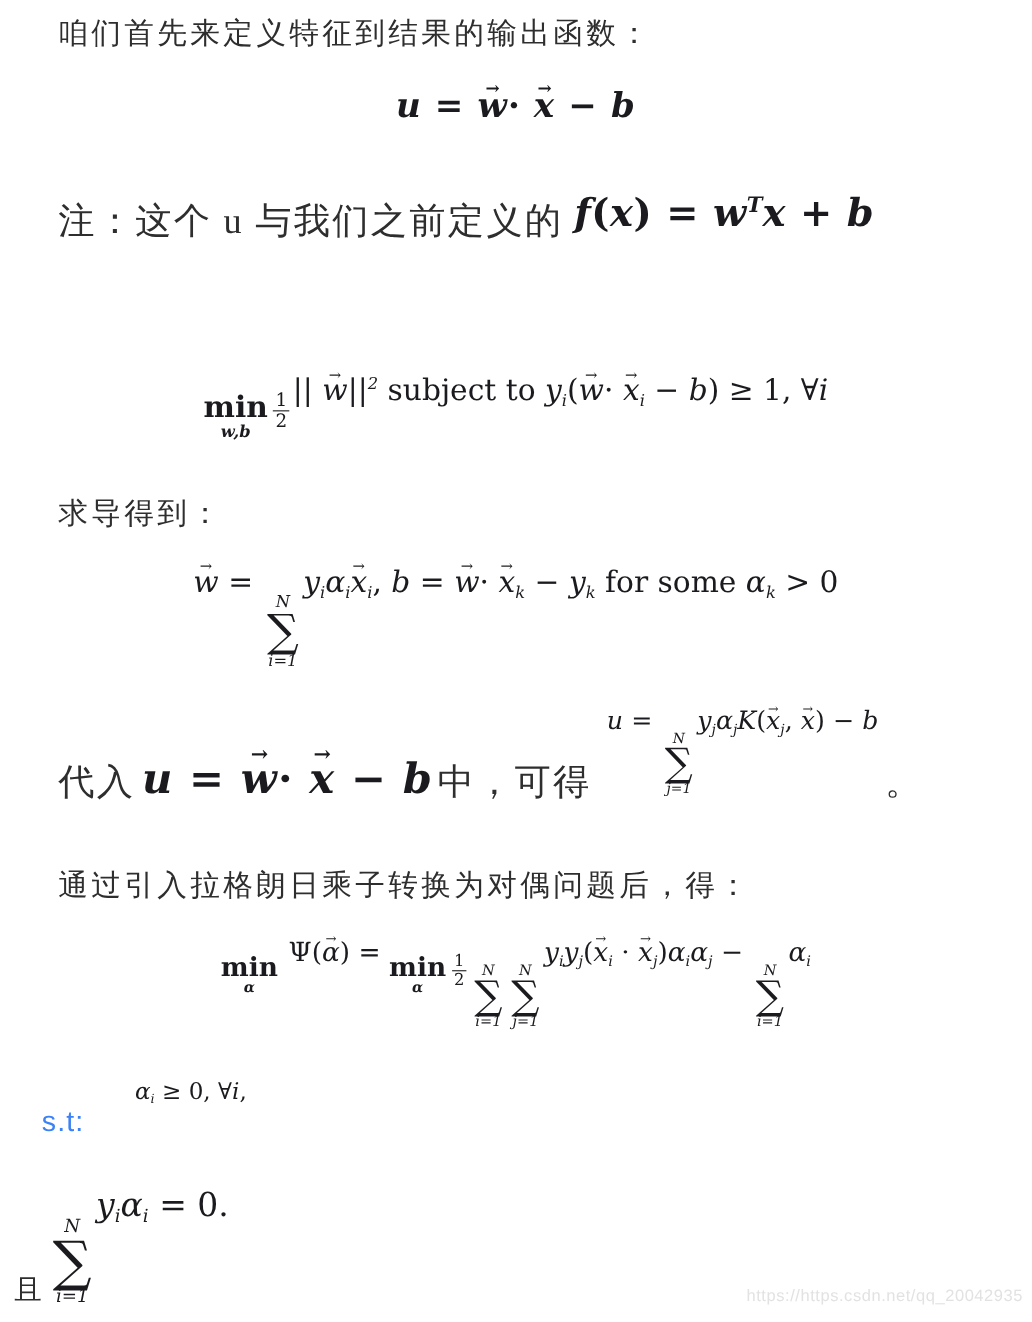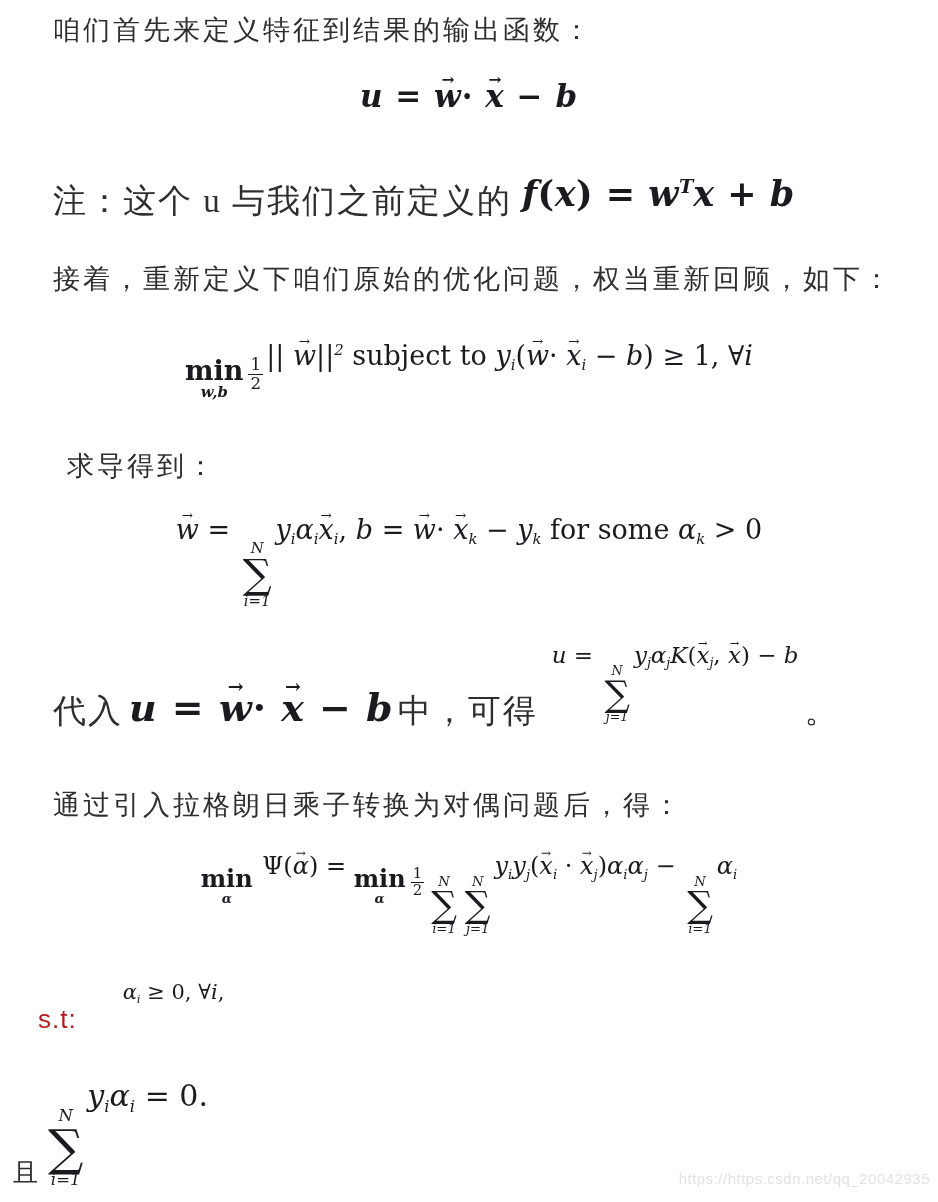--- a/index.html
+++ b/index.html
@@ -5,21 +5,21 @@
   * { margin:0; padding:0; box-sizing:border-box; }
   html,body { width:938px; height:1202px; }
   body { background:#ffffff; font-family:"Liberation Serif",serif; overflow:hidden; }
   .page { position:relative; width:938px; height:1202px; background:#ffffff; }
 
   
   .cjk { position:absolute; left:53px; font-size:27px; letter-spacing:3px;
          color:#2e2e2e; white-space:nowrap; filter:blur(0.3px); }
   #p1 { top:12px; }
   #p3 { top:261px; }
-  #p4 { top:448px;margin-left:14px; }
+  #p4 { top:448px; }
   #p6 { top:787px; }
   .cjk-inline { font-size:33px; letter-spacing:2px; color:#2e2e2e;
                 white-space:nowrap; filter:blur(0.3px); }
 
   
   .math { font-family:"DejaVu Serif","Liberation Serif",serif; color:#1b1b1f;
           white-space:nowrap; filter:blur(0.35px); }
   .center { position:absolute; left:0; width:100%; text-align:center; }
   #f1 { top:78px;  font-size:31px; font-weight:600; letter-spacing:1px; }
   #f2 { top:340px; font-size:27px; }
@@ -58,21 +58,21 @@
   #p5row { position:absolute; left:53px; top:636px; height:102px;
            display:flex; align-items:flex-end; }
   #p5row .cjk-inline { margin-bottom:4px; }
   #f5big { font-size:38px; font-weight:700; margin:0 4px 8px 6px; letter-spacing:1px; }
   #f5sum { font-size:23px; margin:0 6px 14px 14px; }
   #f5sum .s-mid { font-size:1.55em; }
   #p5period { margin-bottom:6px; }
 
   
   #strow { position:absolute; left:38px; top:980px; display:flex; align-items:flex-start; }
-  #stlabel { font-family:"Liberation Sans",sans-serif; font-size:26px; color:#b91c1c;
+  #stlabel { font-family:"Liberation Sans",sans-serif; font-size:26px; color:#3b82f6;
              margin-top:24px; letter-spacing:1px; }
   #fst { font-size:21px; margin-left:46px; }
 
   
   #f6 { position:absolute; left:44px; top:1078px; font-size:30px; }
   #f6 .s-mid { font-size:1.65em; }
   #and { position:absolute; left:13px; top:1156px; font-size:25px; color:#2e2e2e;
          filter:blur(0.3px); }
 
   #watermark { position:absolute; right:8px; top:1170px;
@@ -86,21 +86,20 @@
 
   <div class="cjk" id="p1">咱们首先来定义特征到结果的输出函数：</div>
 
   <div class="center math" id="f1"><span class="it">u</span><span> = </span><span class="vec">w<span class="arrow">→</span></span><span>· </span><span class="vec">x<span class="arrow">→</span></span><span> − </span><span class="it">b</span></div>
 
   <div id="p2row">
     <span class="cjk-inline">注：这个 u 与我们之前定义的</span>
     <span class="math" id="ffx"><span class="it">f</span><span>(</span><span class="it">x</span><span>) = </span><span class="it">w</span><sup>T</sup><span class="it">x</span><span> + </span><span class="it">b</span></span>
   </div>
 
-  <div class="cjk" id="p3">接着，重新定义下咱们原始的优化问题，权当重新回顾，如下：</div>
 
   <div class="center math" id="f2"><span class="under">
         <span class="u-main">min</span>
         <span class="u-sub">w,b</span>
       </span><span class="frac">
         <span class="f-num">1</span>
         <span class="f-den">2</span>
       </span><span>|| </span><span class="vec">w<span class="arrow">→</span></span><span>||</span><sup>2</sup><span> subject to </span><span class="it">y</span><sub>i</sub><span>(</span><span class="vec">w<span class="arrow">→</span></span><span>· </span><span class="vec">x<span class="arrow">→</span></span><sub>i</sub><span> − </span><span class="it">b</span><span>) ≥ 1, ∀</span><span class="it">i</span></div>
 
   <div class="cjk" id="p4">求导得到：</div>

